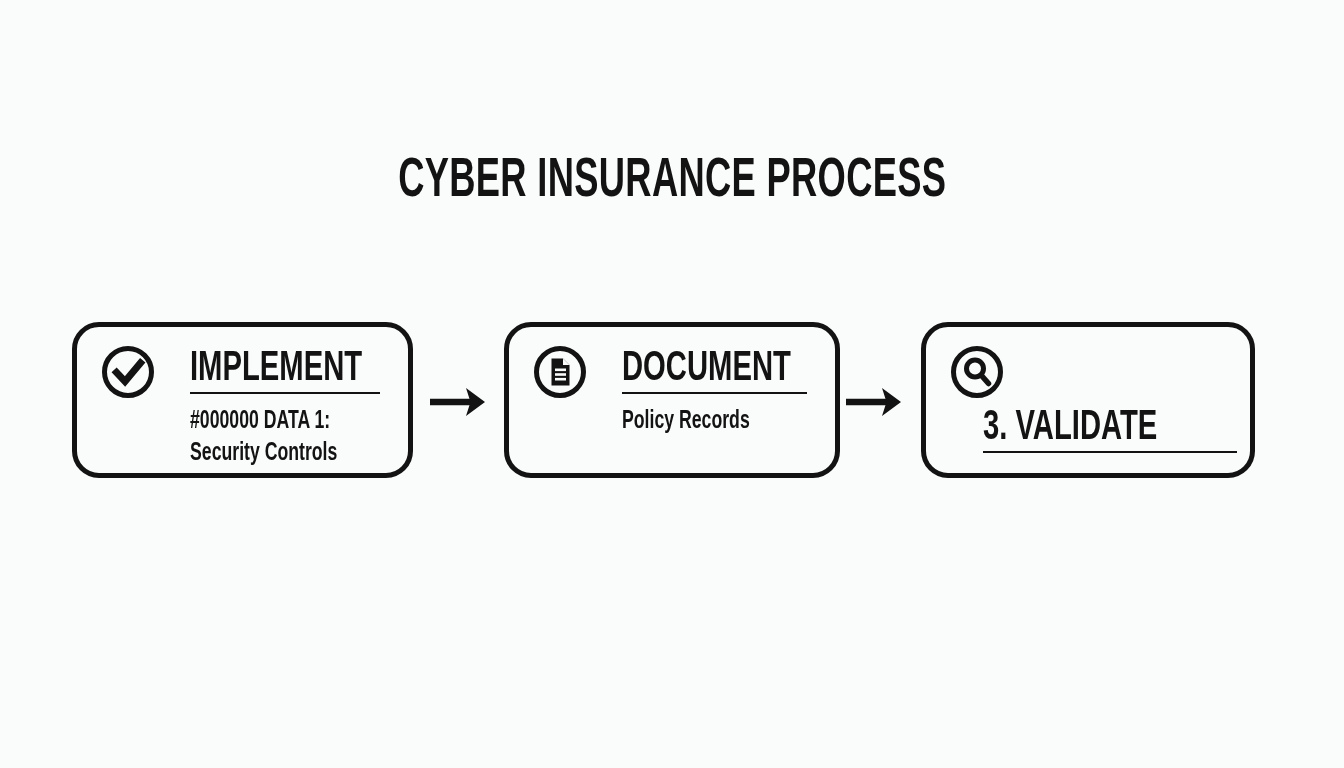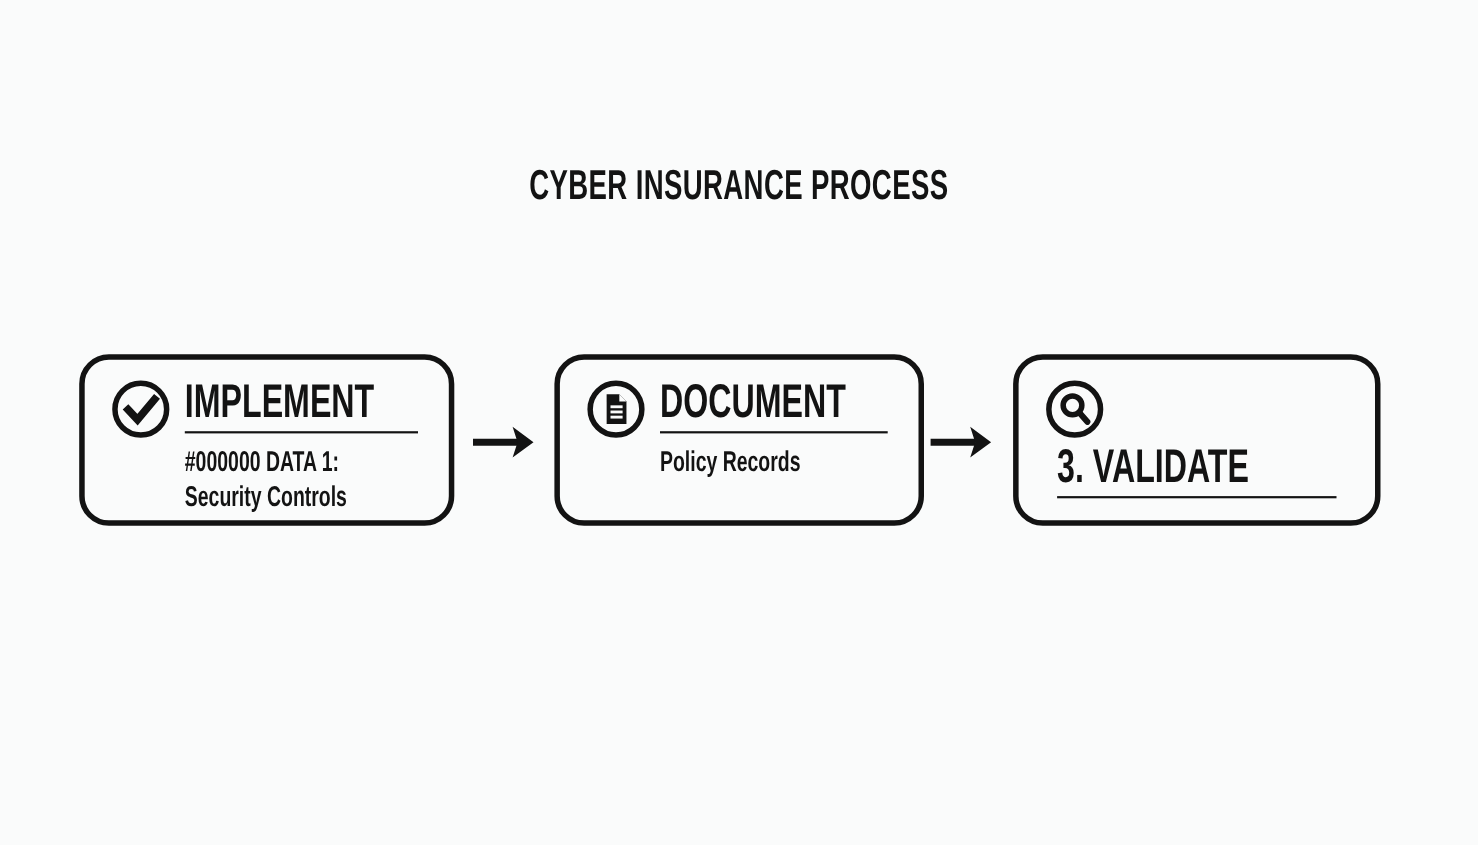--- a/index.html
+++ b/index.html
@@ -34,21 +34,21 @@
     transform-origin: 50% 50%;
     white-space: nowrap;
     font-weight: 700;
   }
   .diagram-title {
     position: absolute;
     top: 150px;
     left: 0;
     width: 100%;
     text-align: center;
-    font-size: 38px;
+    font-size: 55px;
     line-height: 1;
     letter-spacing: 0.5px;
     color: var(--ink);
   }
   .step-box {
     position: absolute;
     top: 322px;
     height: 156px;
     border: 5px solid var(--ink);
     border-radius: 27px;
@@ -62,21 +62,21 @@
   .step-box.b3 { left: 921px; width: 334px; flex-direction: column; }
   .step-icon {
     flex: 0 0 auto;
     width: 56px;
     height: 56px;
     margin-top: 3px;
   }
   .step-icon svg { display: block; width: 56px; height: 56px; }
   .step-body {
     flex: 1 1 auto;
-    margin-left: 12px;
+    margin-left: 34px;
     margin-right: 4px;
     min-width: 0;
   }
   .step-title {
     font-size: 43px;
     line-height: 1.02;
     margin-top: 3px;
     color: var(--ink);
   }
   .step-divider {

